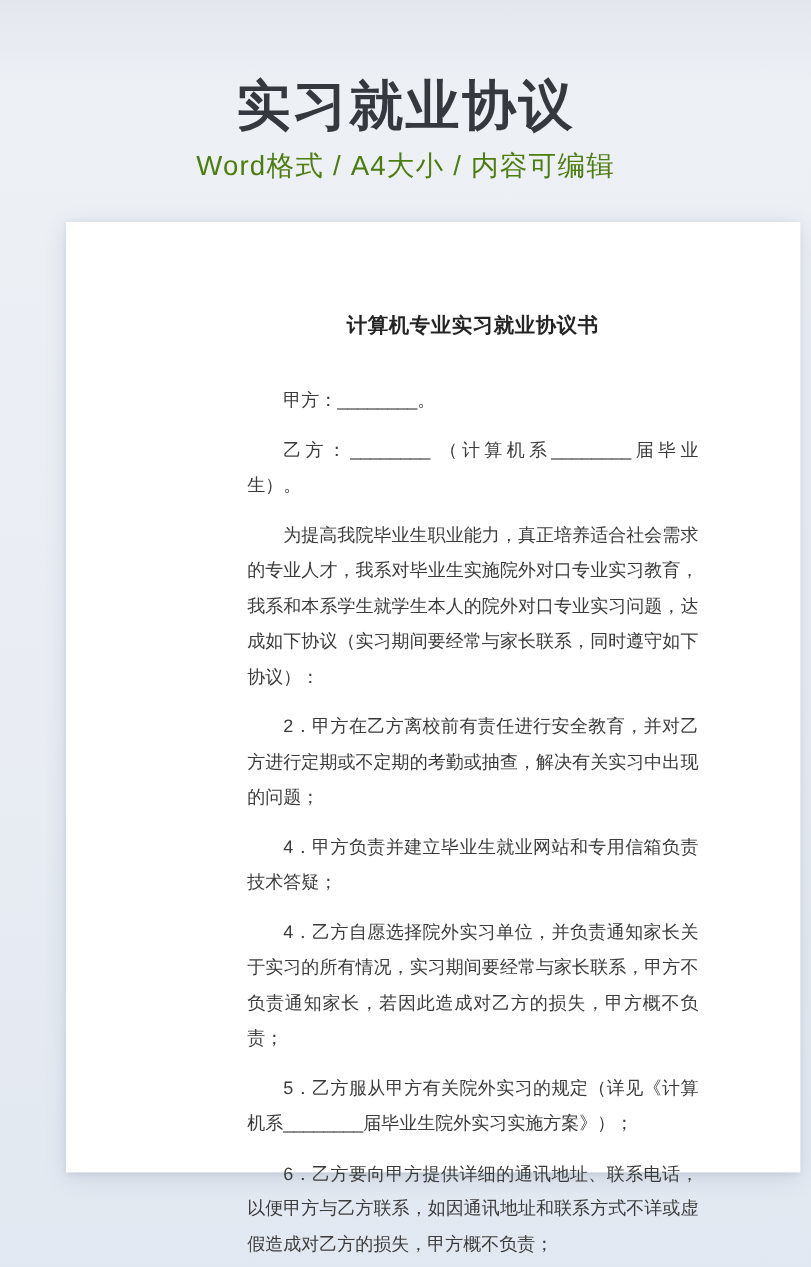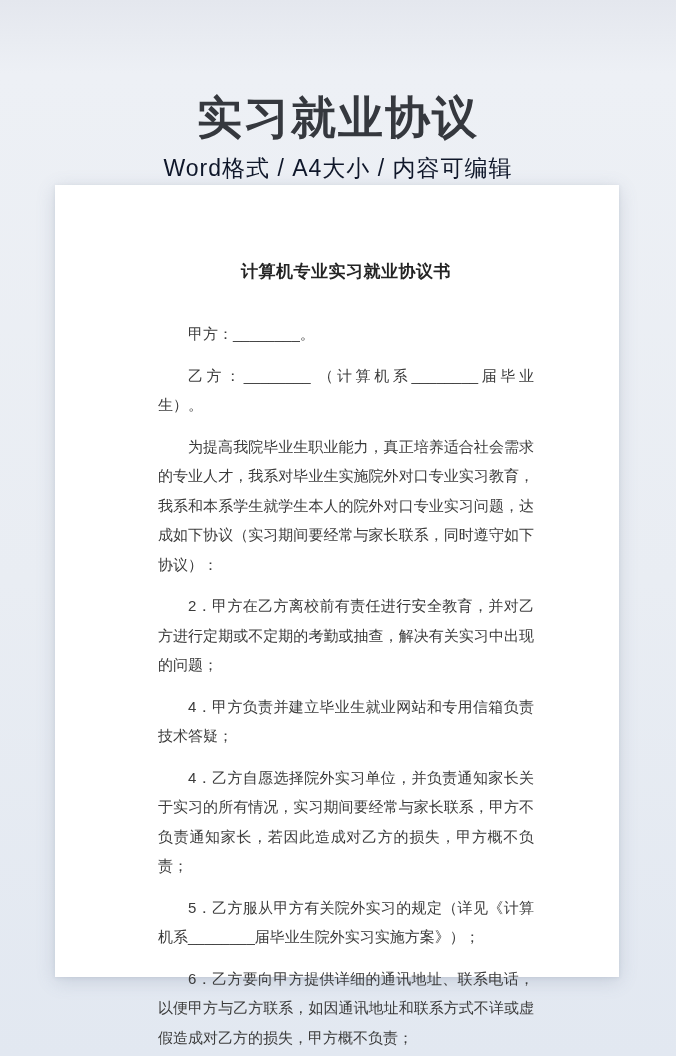--- a/index.html
+++ b/index.html
@@ -6,46 +6,47 @@
   body {
     width: 676px;
     height: 1056px;
     position: relative;
     overflow: hidden;
     background: linear-gradient(180deg, #e4e7ee 0%, #edf0f5 7%, #e9edf3 55%, #e2e8f1 100%);
     font-family: "Liberation Sans", sans-serif;
   }
   .hero {
     text-align: center;
-    padding-top: 92px;
+    padding-top: 62px;
   }
   .hero-title {
     margin: 0;
     font-size: 45px;
     line-height: 52px;
     font-weight: bold;
     color: #35383e;
     letter-spacing: 2px;
   }
   .hero-subtitle {
     margin-top: 11px;
     font-size: 23px;
     line-height: 26px;
-    color: #0f172a;
+    color: #4d7c0f;
     letter-spacing: 1px;
     text-align: center;
   }
   .sheet {
     position: absolute;
     left: 55px;
     top: 185px;
     width: 564px;
     height: 792px;
     background: #ffffff;
     box-shadow: 0 4px 18px rgba(90, 105, 135, 0.20), 0 1px 4px rgba(90, 105, 135, 0.12);
+    padding-left: 48px;
   }
   .doc {
     padding: 76px 73px 0 91px;
     color: #3b3b3b;
     font-size: 15px;
     line-height: 29.5px;
   }
   .doc-title {
     margin: 0 0 36px 0;
     font-size: 17px;

